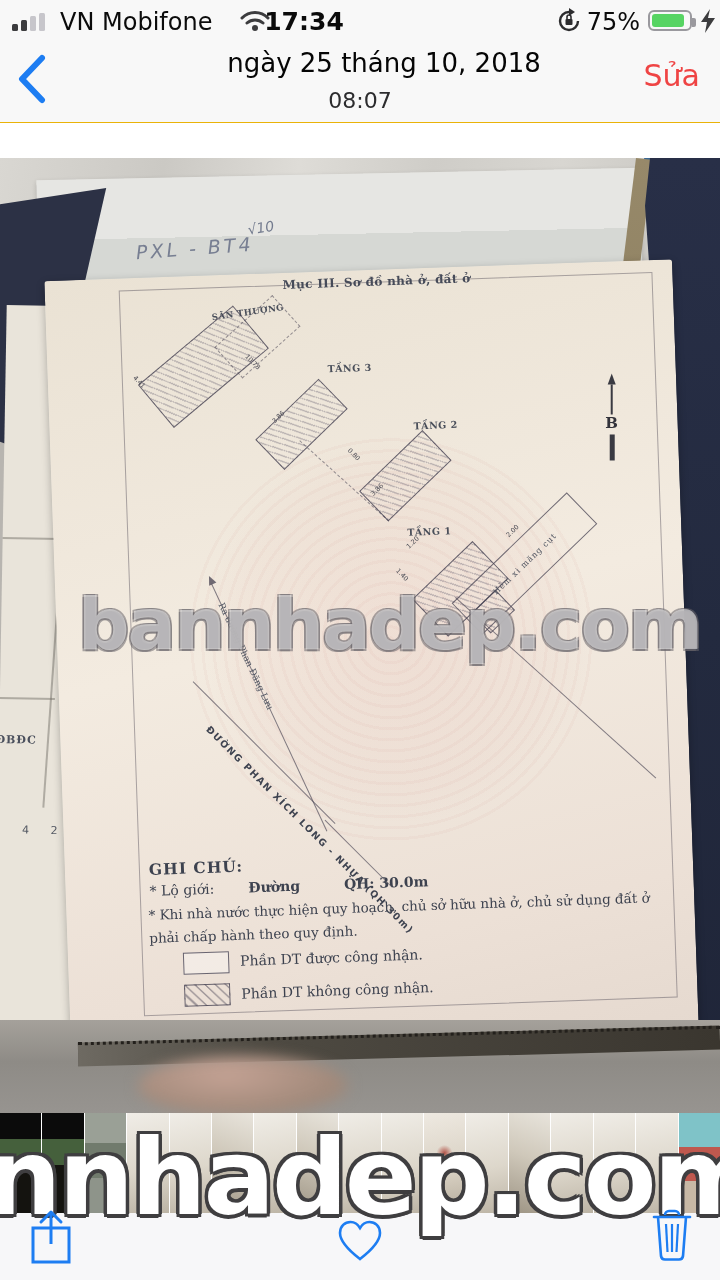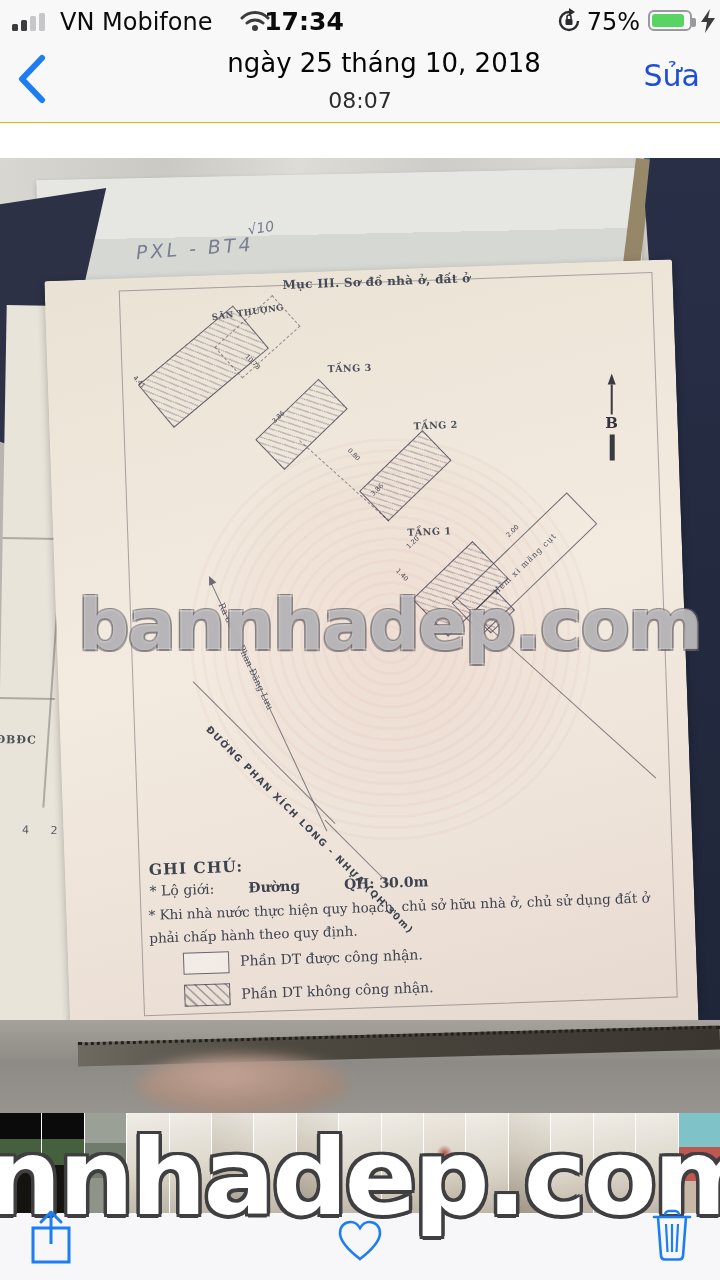--- a/index.html
+++ b/index.html
@@ -17,21 +17,21 @@
   .sig i:nth-child(1){left:0;height:7px;}
   .sig i:nth-child(2){left:9px;height:11px;}
   .sig i:nth-child(3){left:18px;height:15px;background:#c7c6cb;}
   .sig i:nth-child(4){left:27px;height:18px;background:#c7c6cb;}
   .batt{position:absolute;right:28px;top:10px;width:44px;height:21px;border:2px solid #9a999e;border-radius:6px;padding:2px;}
   .batt .fill{height:100%;width:88%;background:#57d463;border-radius:3px;}
   .batt .nub{position:absolute;right:-6px;top:6px;width:4px;height:9px;background:#9a999e;border-radius:0 2px 2px 0;}
   .nav-back{position:absolute;left:14px;top:54px;width:34px;height:50px;z-index:21;}
   .nav-title{position:absolute;left:0;top:48px;width:720px;text-align:center;font-size:26px;color:#050505;z-index:20;margin-left:24px;}
   .nav-sub{position:absolute;left:0;top:88px;width:720px;text-align:center;font-size:22px;color:#2c2c2e;z-index:20;}
-  .nav-edit{position:absolute;right:20px;top:58px;font-size:30px;color:#1d4ed8;z-index:21;cursor:pointer;}
+  .nav-edit{position:absolute;right:20px;top:58px;font-size:30px;color:#ef4444;z-index:21;cursor:pointer;}
 
   
   .photo{position:absolute;left:0;top:158px;width:720px;height:955px;background:#b8b5b0;overflow:hidden;}
   .p-top-sheet{position:absolute;left:0;top:0;width:720px;height:175px;
     background:linear-gradient(100deg,#d9d7d2 0%,#cbc9c4 22%,#dedcd7 40%,#cfcdc8 58%,#d8d6d1 75%,#c3c1bc 100%);}
   .p-gray-sheet{position:absolute;left:38px;top:16px;width:604px;height:158px;transform:rotate(-1.2deg);
     background:linear-gradient(#e6e6e3 0 38%,#d6d8d4 38% 100%);box-shadow:0 2px 5px rgba(0,0,0,.18);}
   .hand-check{position:absolute;left:210px;top:44px;font-size:14px;font-style:italic;color:rgba(85,95,120,.8);transform:rotate(-8deg);}
   .hand-scribble{position:absolute;left:98px;top:60px;font-size:19px;font-style:italic;letter-spacing:3px;color:rgba(88,98,124,.75);transform:rotate(-3deg);}
   .p-left-navy{position:absolute;left:0;top:30px;width:118px;height:270px;background:#2c3145;

